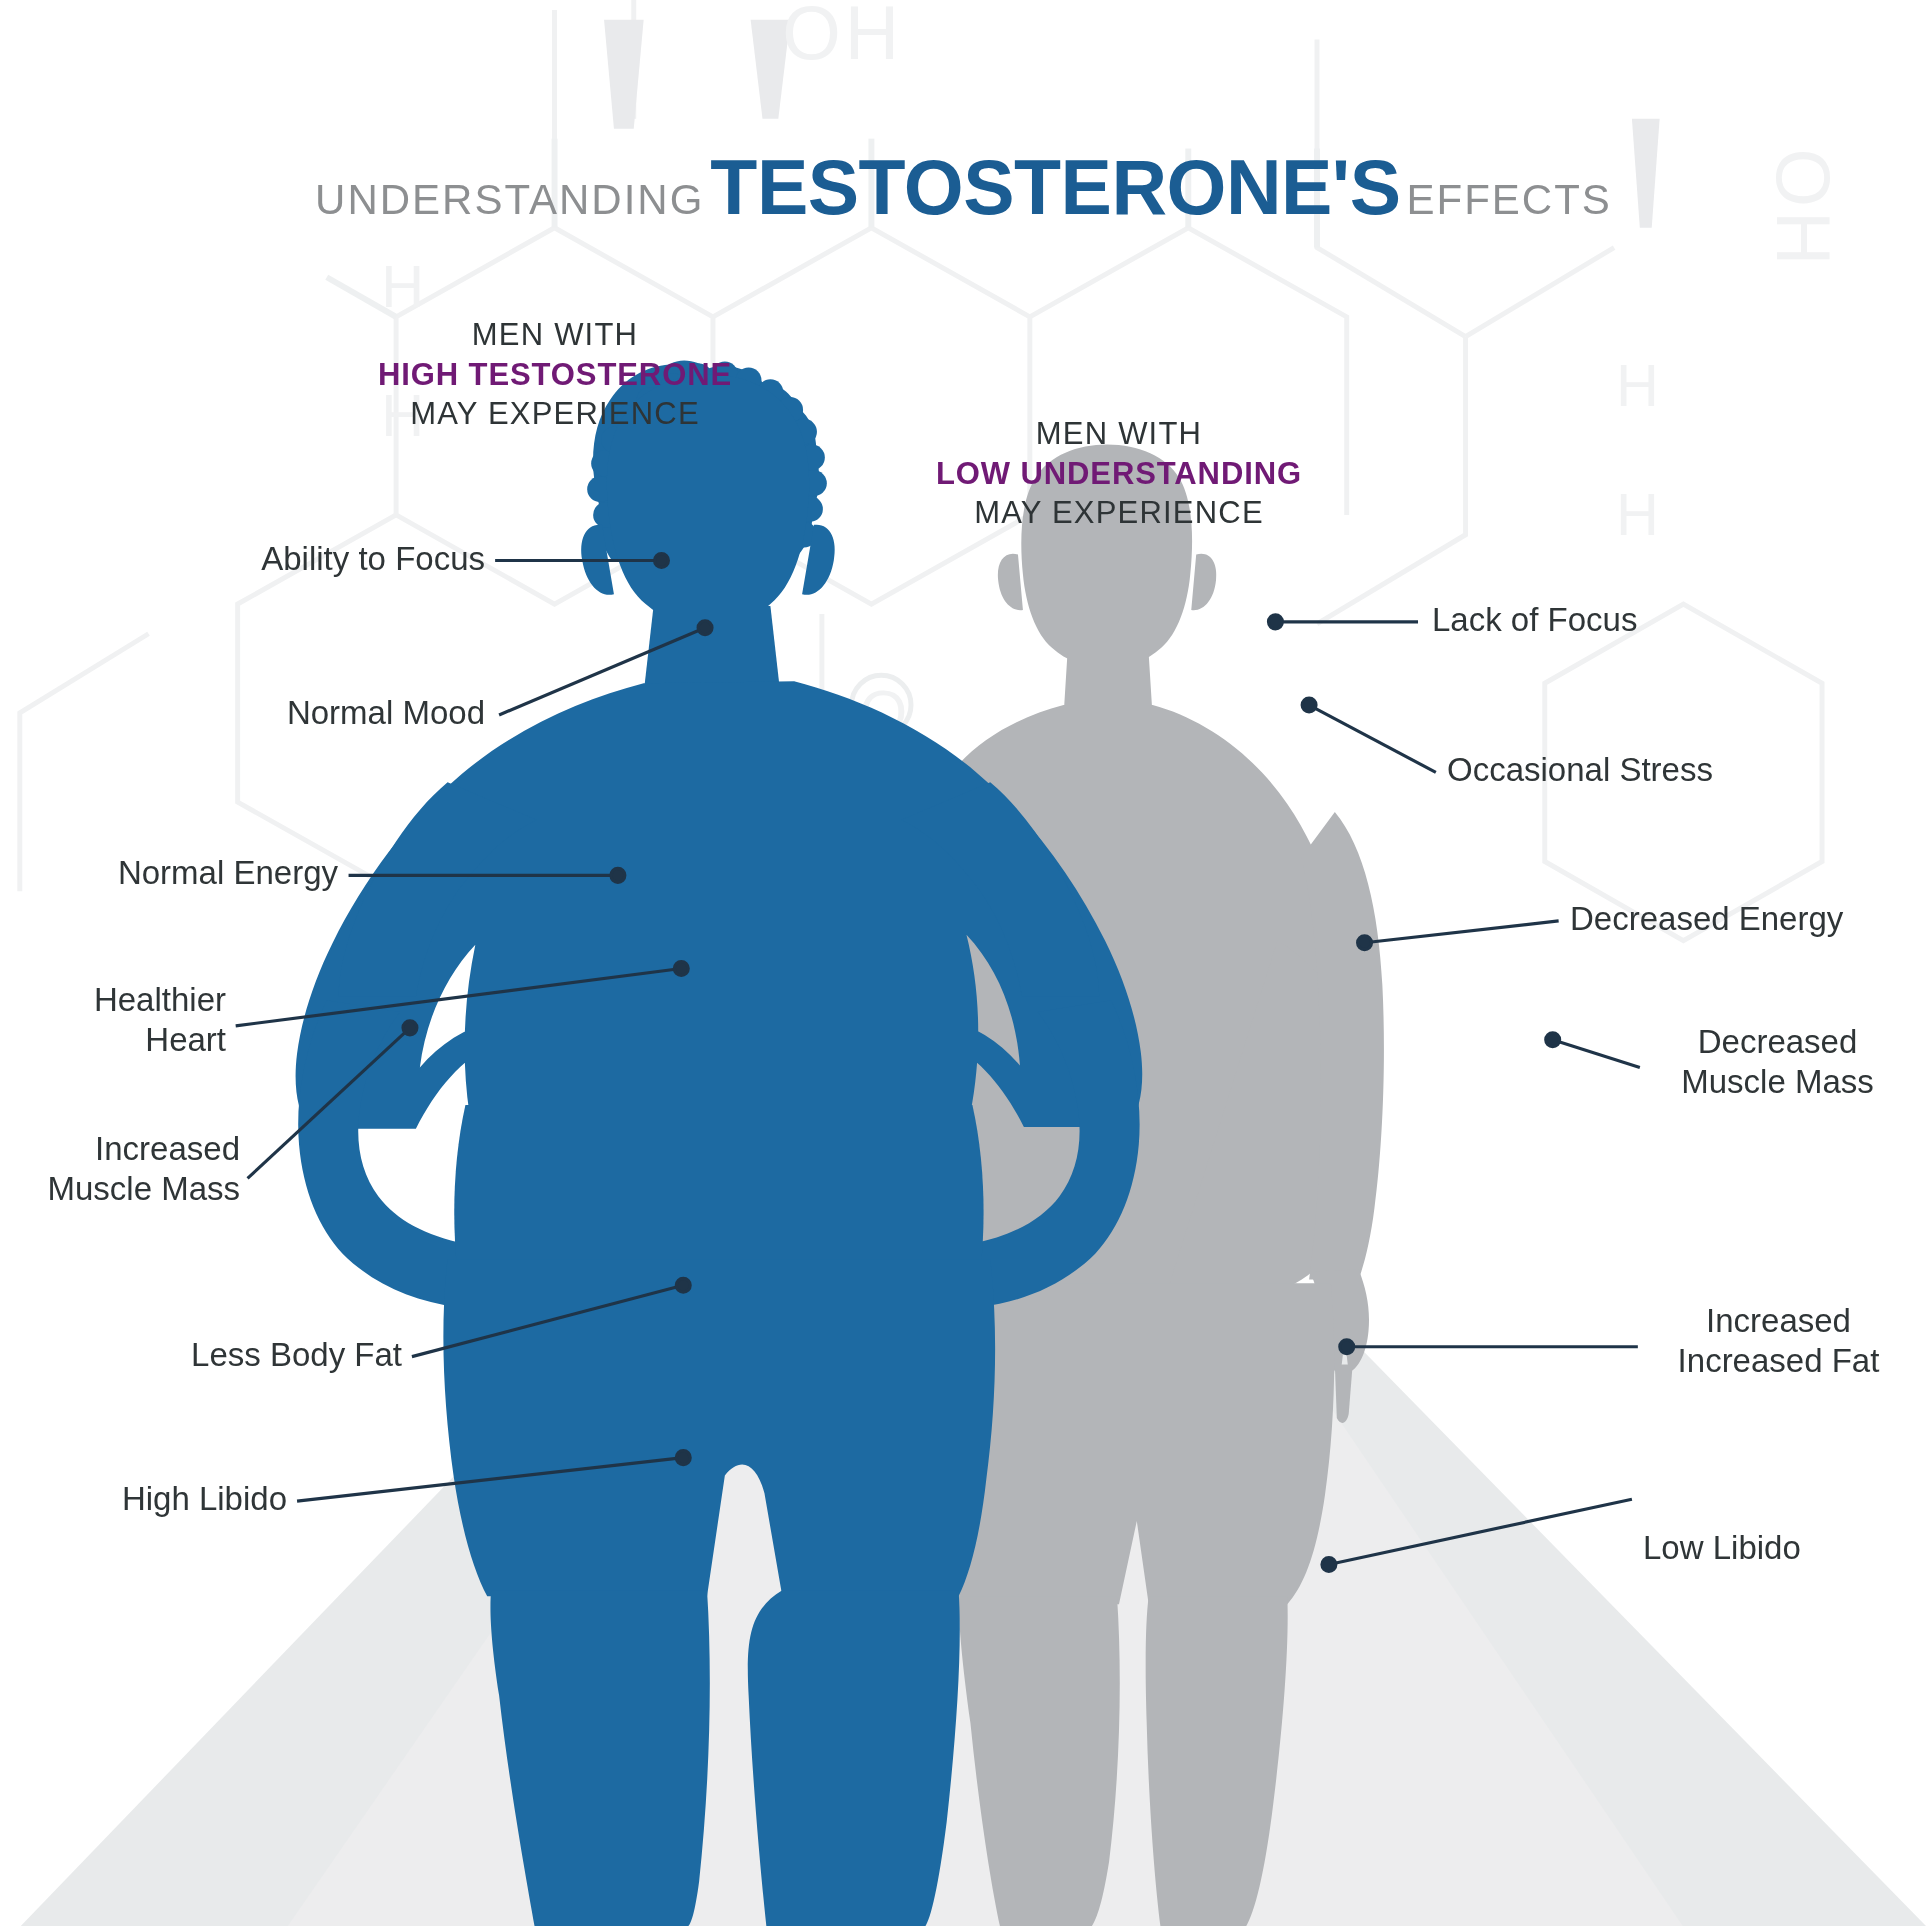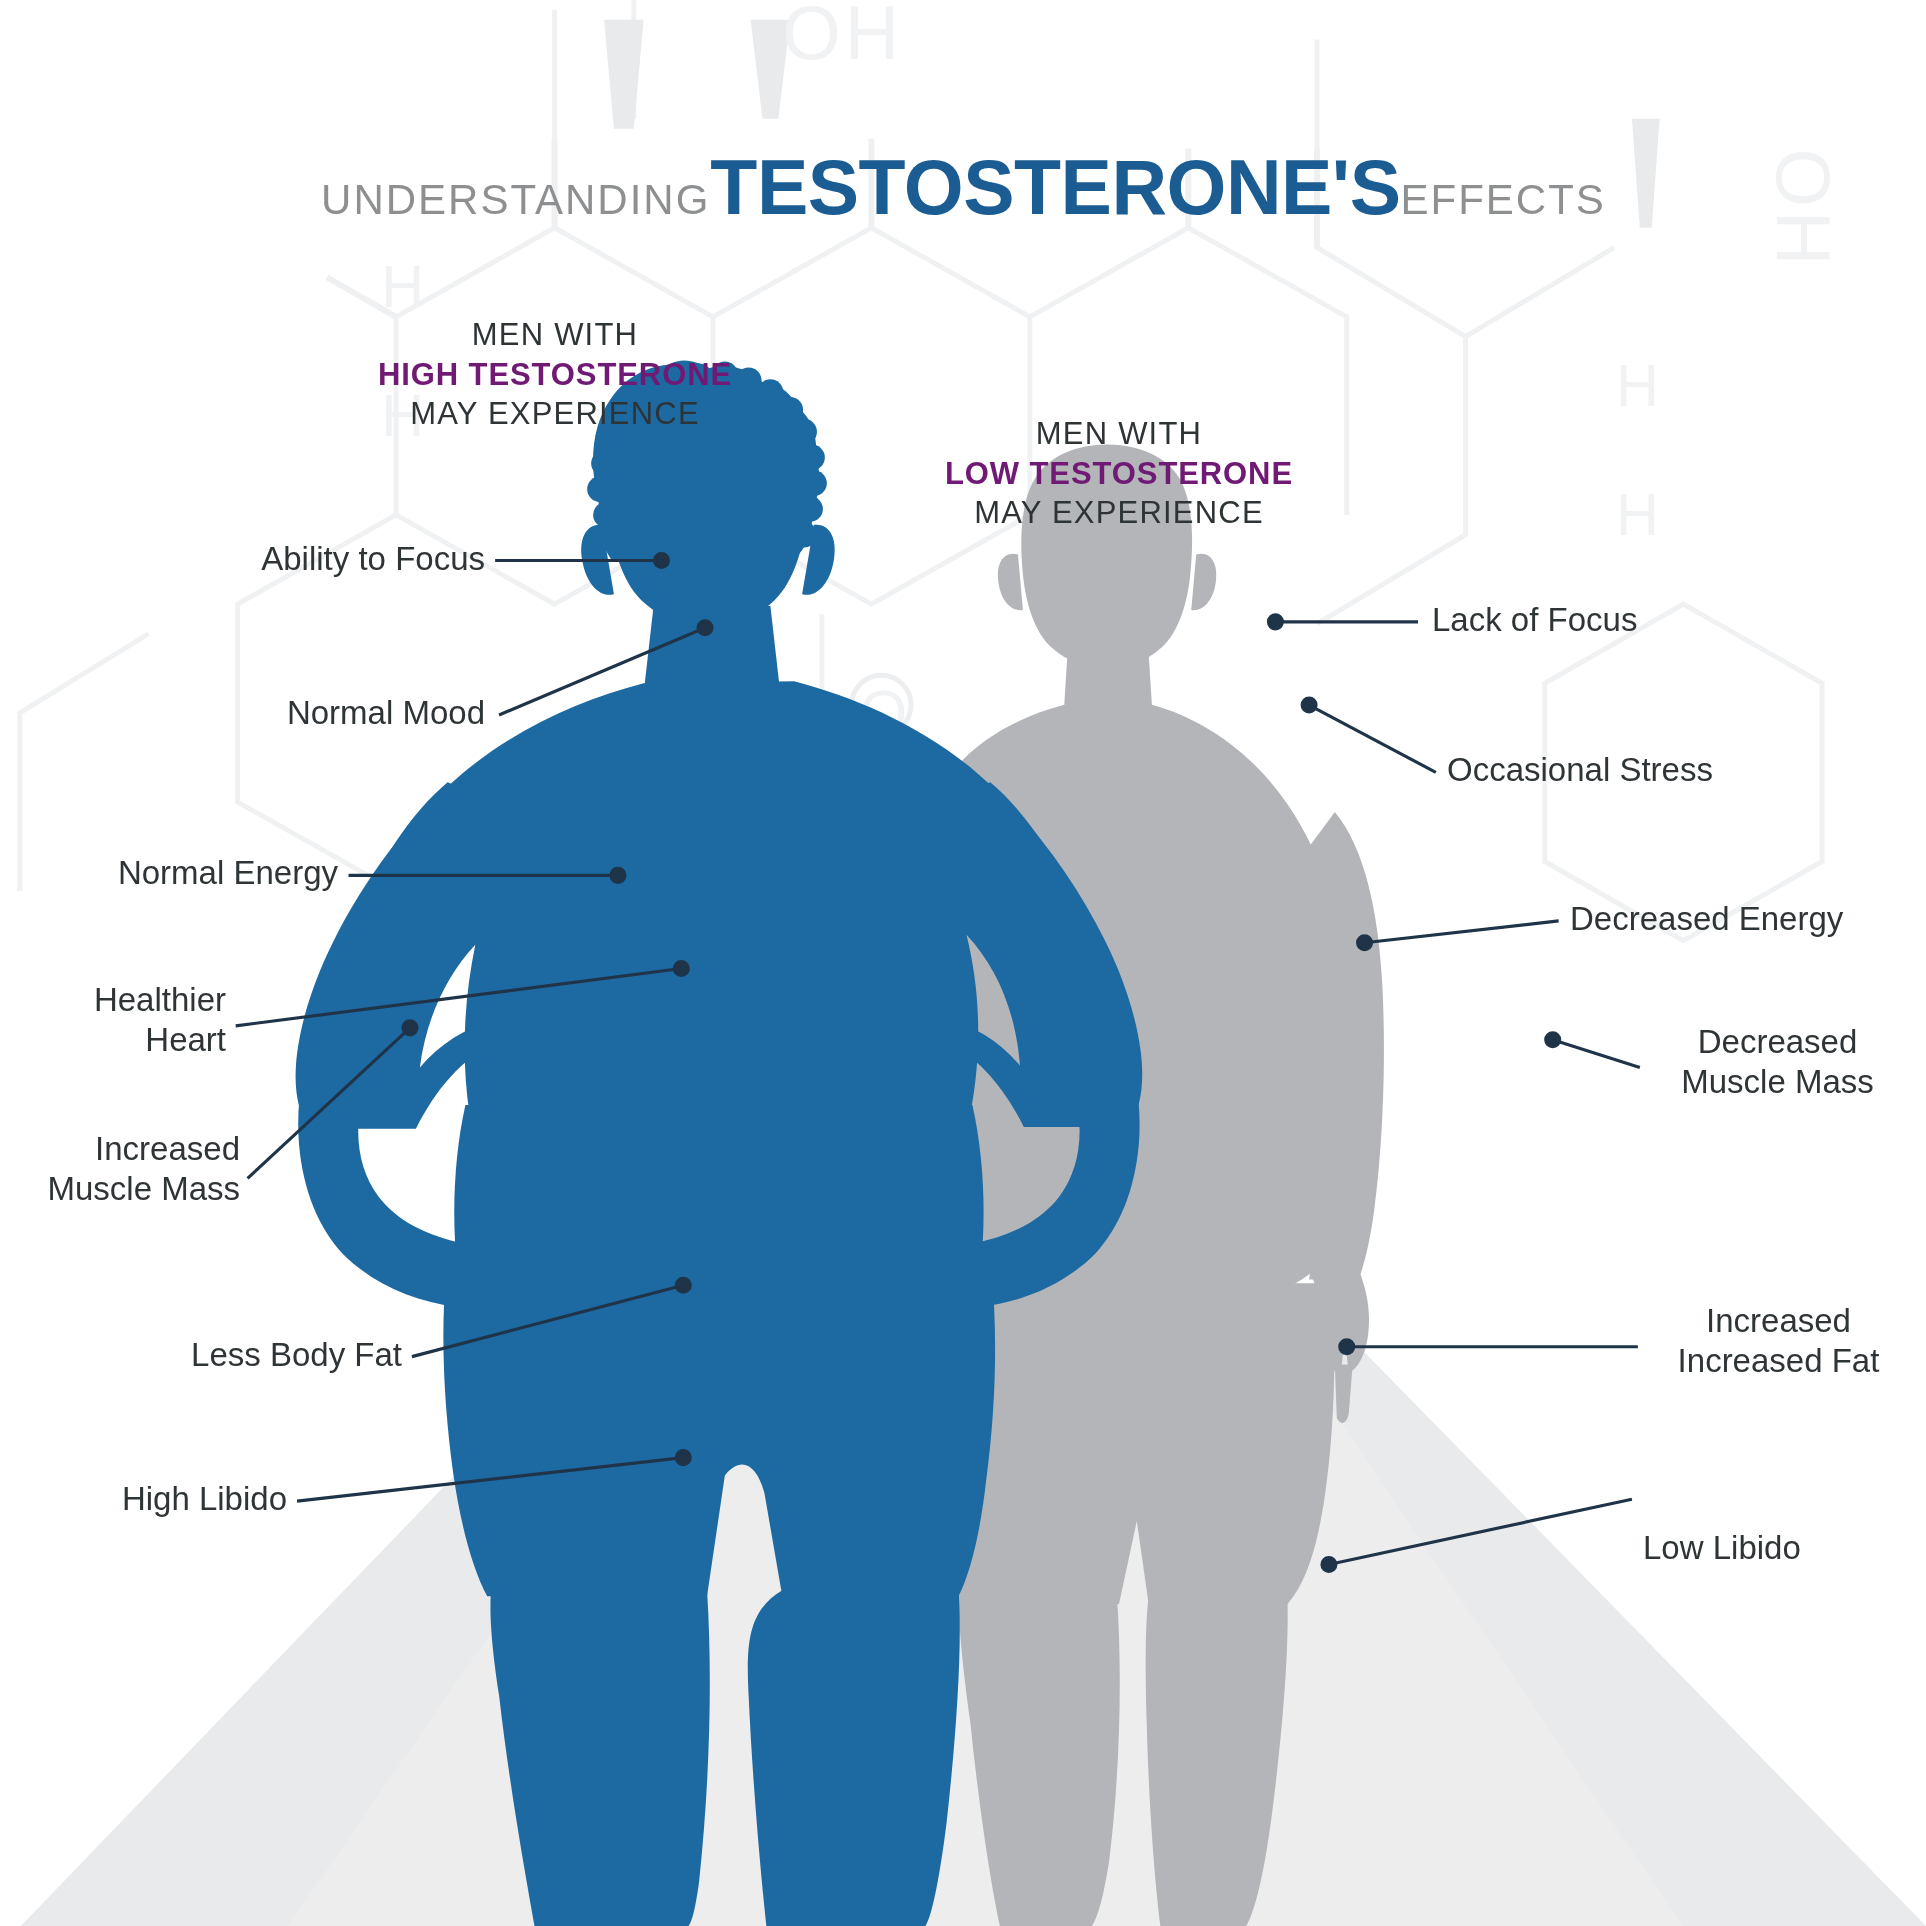--- a/index.html
+++ b/index.html
@@ -43,21 +43,21 @@
     color: #8d8f91;
     font-weight: 400;
     font-size: 42px;
     letter-spacing: 2px;
   }
   #title .bold {
     color: #1b5d93;
     font-weight: 700;
     font-size: 77px;
     letter-spacing: -0.5px;
-    margin: 0 0;
+    margin: 0 6px;
   }
 
   
   .col-head {
     position: absolute;
     text-align: center;
     line-height: 1.28;
     color: #2e3436;
     font-size: 31px;
     letter-spacing: 1.2px;
@@ -423,21 +423,21 @@
     </div>
 
     <div class="col-head" id="head-high">
       <span>MEN WITH</span>
       <span class="accent">HIGH TESTOSTERONE</span>
       <span>MAY EXPERIENCE</span>
     </div>
 
     <div class="col-head" id="head-low">
       <span>MEN WITH</span>
-      <span class="accent">LOW TESTOSTERONE</span>
+      <span class="accent">LOW UNDERSTANDING</span>
       <span>MAY EXPERIENCE</span>
     </div>
 
     <div class="label r" style="left:59px; top:539px; width:426px;">Ability to Focus</div>
 
     <div class="label r" style="left:59px; top:693px; width:426px;">Normal Mood</div>
 
     <div class="label r" style="left:59px; top:853px; width:279px;">Normal Energy</div>
 
     <div class="label r" style="left:30px; top:980px; width:196px;">

